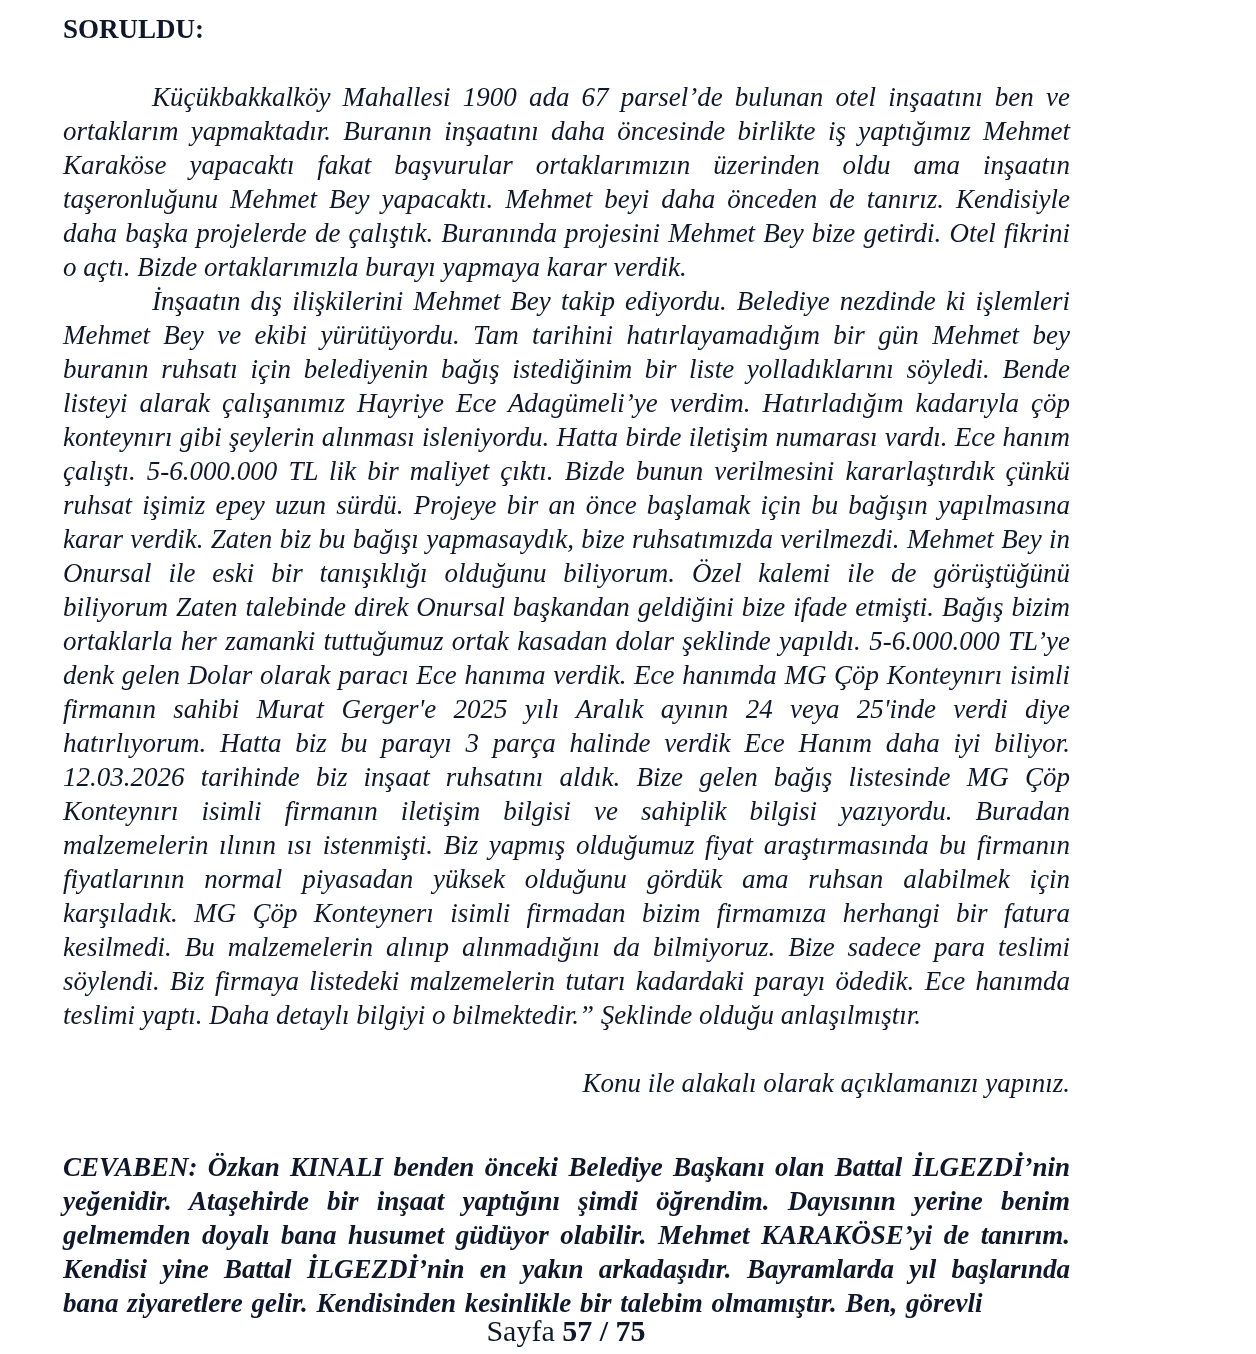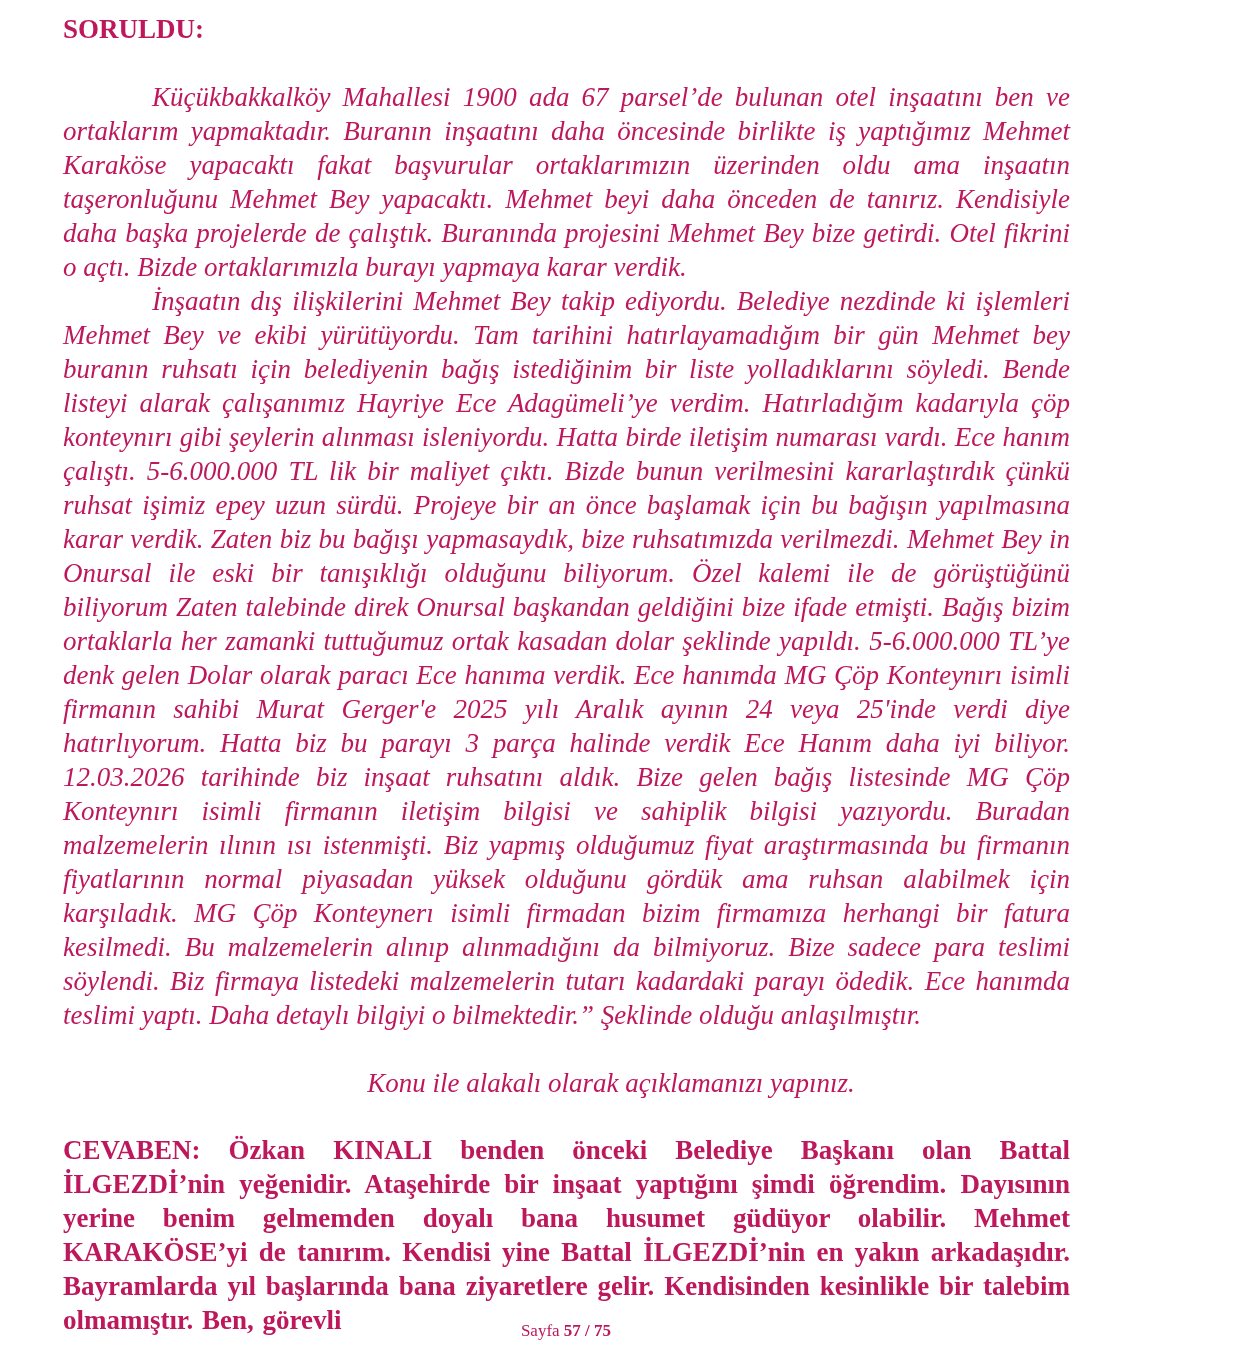--- a/index.html
+++ b/index.html
@@ -7,21 +7,21 @@
     padding: 0;
     background: #ffffff;
   }
   .page {
     position: relative;
     width: 1132px;
     height: 1354px;
     box-sizing: border-box;
     padding: 12px 62px 0 63px;
     background: #ffffff;
-    color: #be185d;
+    color: #0f172a;
     font-family: "Liberation Serif", "DejaVu Serif", serif;
     font-size: 27px;
     line-height: 34px;
     overflow: hidden;
   }
   .heading {
     font-weight: bold;
     margin: 0 0 34px 0;
   }
   .heading .h-line {
@@ -30,35 +30,36 @@
   p.body {
     margin: 0;
     text-align: justify;
   }
   p.indent {
     text-indent: 89px;
     font-style: italic;
   }
   p.prompt {
     margin-top: 34px;
-    text-align: center;
+    text-align: right;
   }
   p.answer {
     font-weight: bold;
-    margin-top: 33px;
+    margin-top: 50px;
     text-align: justify;
     word-spacing: 2px;
+    font-style: italic;
   }
   .footer {
     position: absolute;
     left: 0;
     right: 0;
     bottom: 6px;
     text-align: center;
-    font-size: 17px;
+    font-size: 30px;
     line-height: 34px;
   }
   .footer .num {
     font-weight: bold;
   }
 </style>
 </head>
 <body>
 
 <div class="page">

